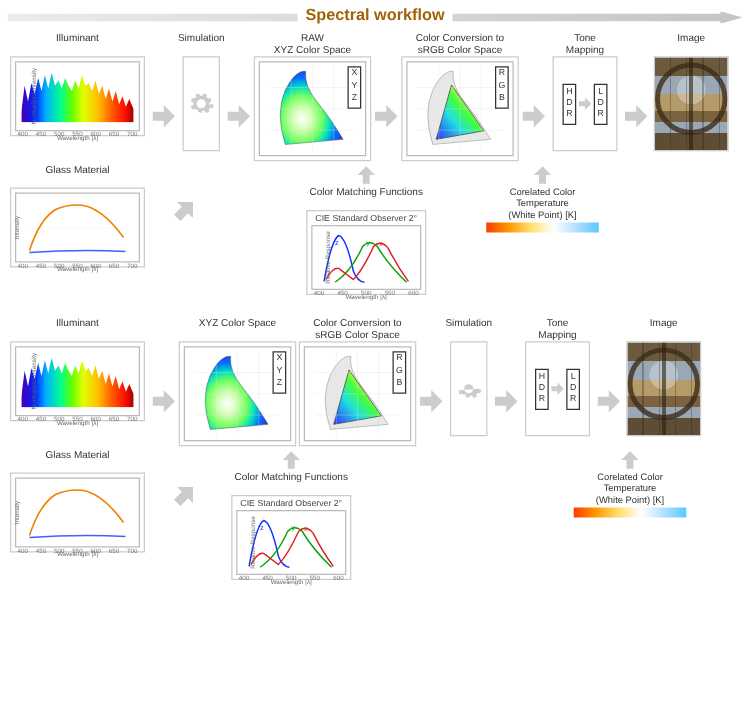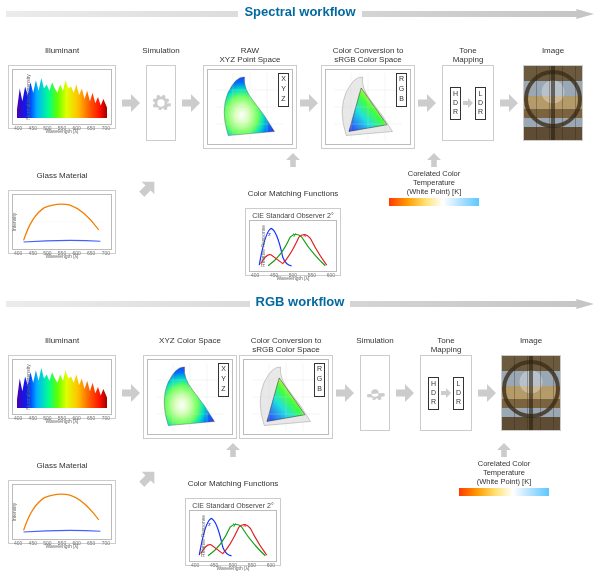--- a/index.html
+++ b/index.html
@@ -14,21 +14,21 @@
   .workflow {
     position: relative;
     padding: 4px 6px 0 6px;
   }
   .wf-title-bar {
     position: relative;
     height: 20px;
     text-align: center;
     font-size: 13px;
     font-weight: 600;
-    color: #0369a1;
+    color: #a16207;
     margin-bottom: 2px;
   }
   .wf-title-bar::after {
     content: "";
     position: absolute;
     left: 0; right: 0; top: 50%;
     height: 10px;
     background: linear-gradient(to right, rgba(190,190,190,0.3), rgba(190,190,190,0.9));
     clip-path: polygon(0 20%, 97% 20%, 97% 0, 100% 50%, 97% 100%, 97% 80%, 0 80%);
     z-index: 0;
@@ -46,21 +46,20 @@
     flex-direction: column;
     align-items: center;
   }
   .stage-label {
     text-align: center;
     font-size: 8px;
     color: #333;
     min-height: 18px;
     line-height: 9px;
     margin-bottom: 1px;
-    margin-top: 20px;
   }
   .panel {
     border: 1px solid #ccc;
     background: #fff;
     padding: 3px;
     position: relative;
   }
   .plot {
     position: relative;
     border: 1px solid #bbb;
@@ -235,21 +234,21 @@
           </svg>
       </div>
     </div>
 
     <div class="arrow"><svg viewBox="0 0 10 10">
           <path d="M0 3h5V0l5 5-5 5V7H0z" fill="currentColor"></path>
         </svg></div>
 
     <div class="stage" style="width:92px">
       <div class="stage-label" style="white-space:pre">RAW
-XYZ Point Space</div>
+XYZ Color Space</div>
       <div class="panel">
         <div class="gamut">
           <svg viewBox="0 0 100 100">
             <defs>
               <radialGradient id="gA" cx="35%" cy="65%" r="80%">
                 <stop offset="0%" stop-color="#ffffff"></stop>
                   <stop offset="20%" stop-color="#d0ffb0"></stop>
                 <stop offset="40%" stop-color="#70ff60"></stop>
                   <stop offset="55%" stop-color="#00e0c0"></stop>
                 <stop offset="70%" stop-color="#0070ff"></stop>
@@ -405,23 +404,20 @@
         <div style="white-space:pre">Corelated Color
 Temperature
 (White Point) [K]</div>
         <div class="bar"></div>
       </div>
     </div>
   </div>
 </div>
 
 <div class="workflow" style="margin-top:14px">
-  <div class="wf-title-bar">
-    <span>RGB workflow</span>
-  </div>
 
   <div class="row">
 
     <div class="stage" style="width:112px">
       <div class="stage-label">Illuminant</div>
       <div class="panel">
           <div class="plot small">
         <div class="spectrum"></div>
         <div class="axis-y">Normalized Intensity</div>
         <div class="ticks">

